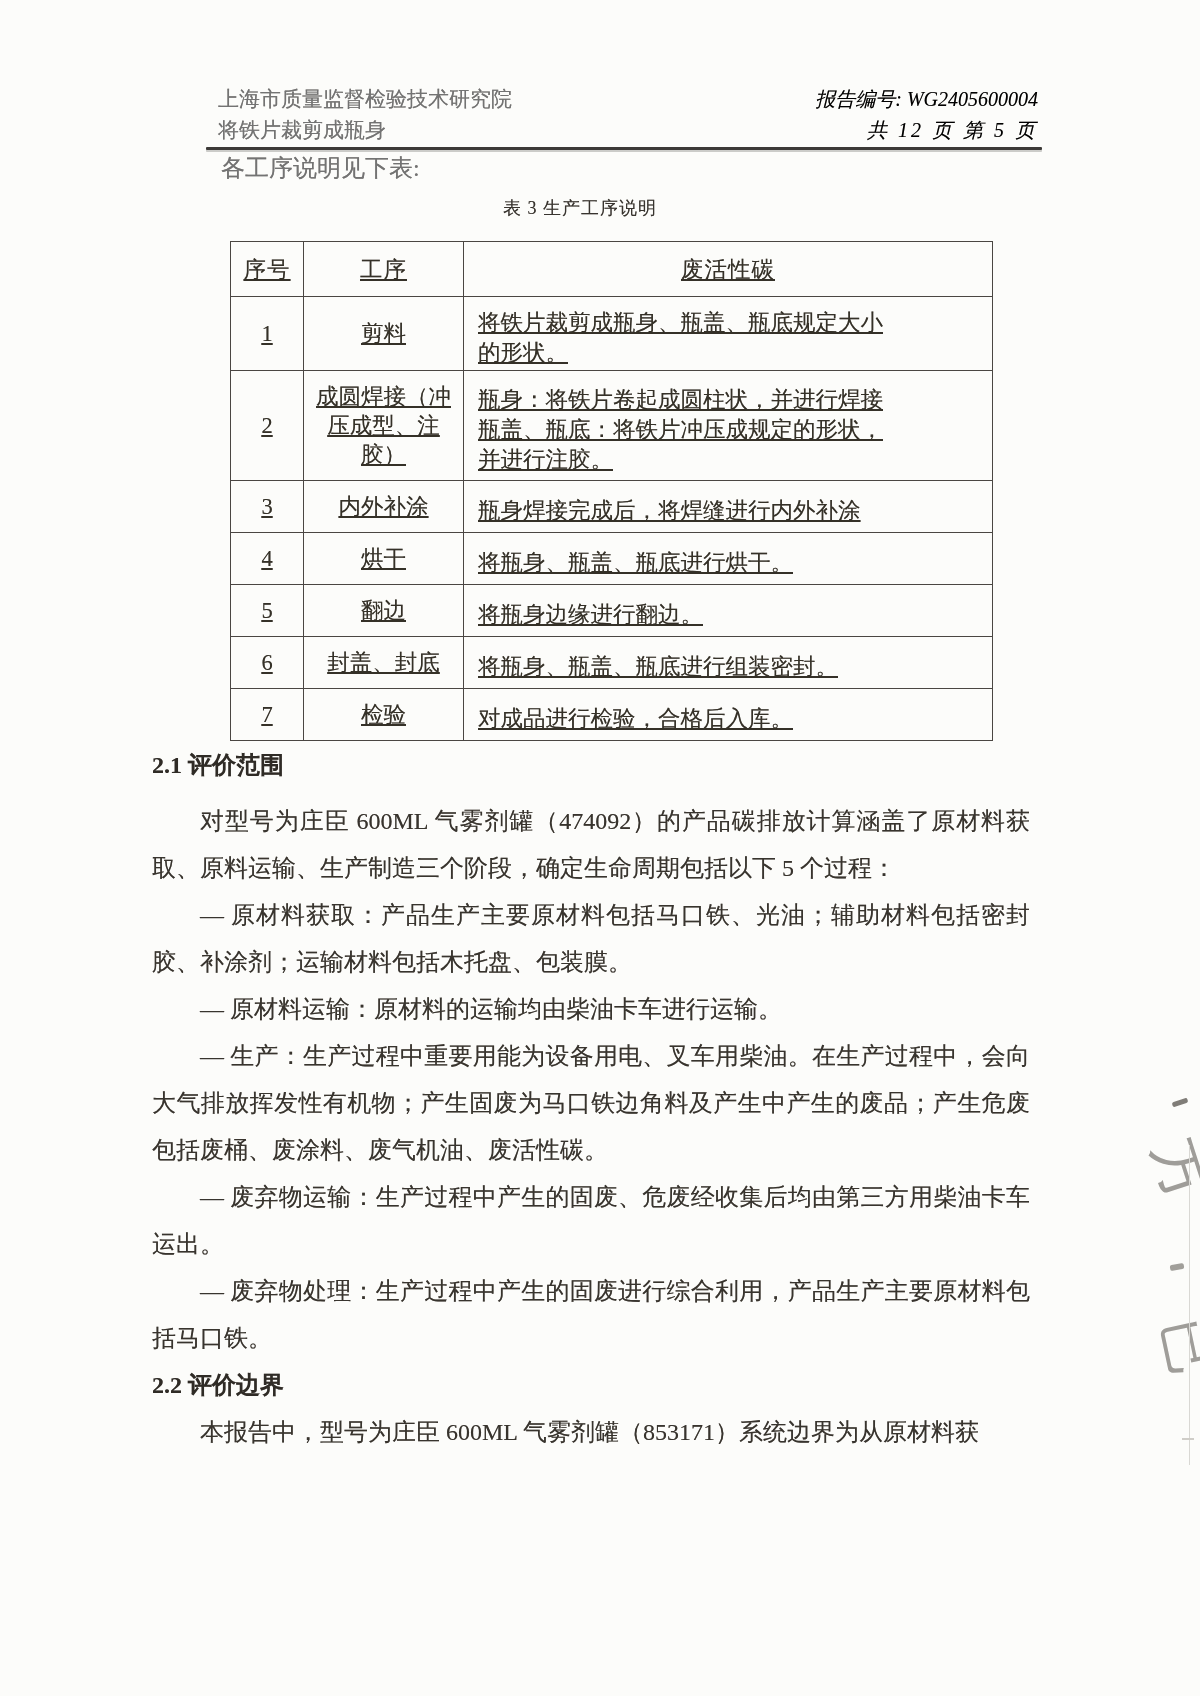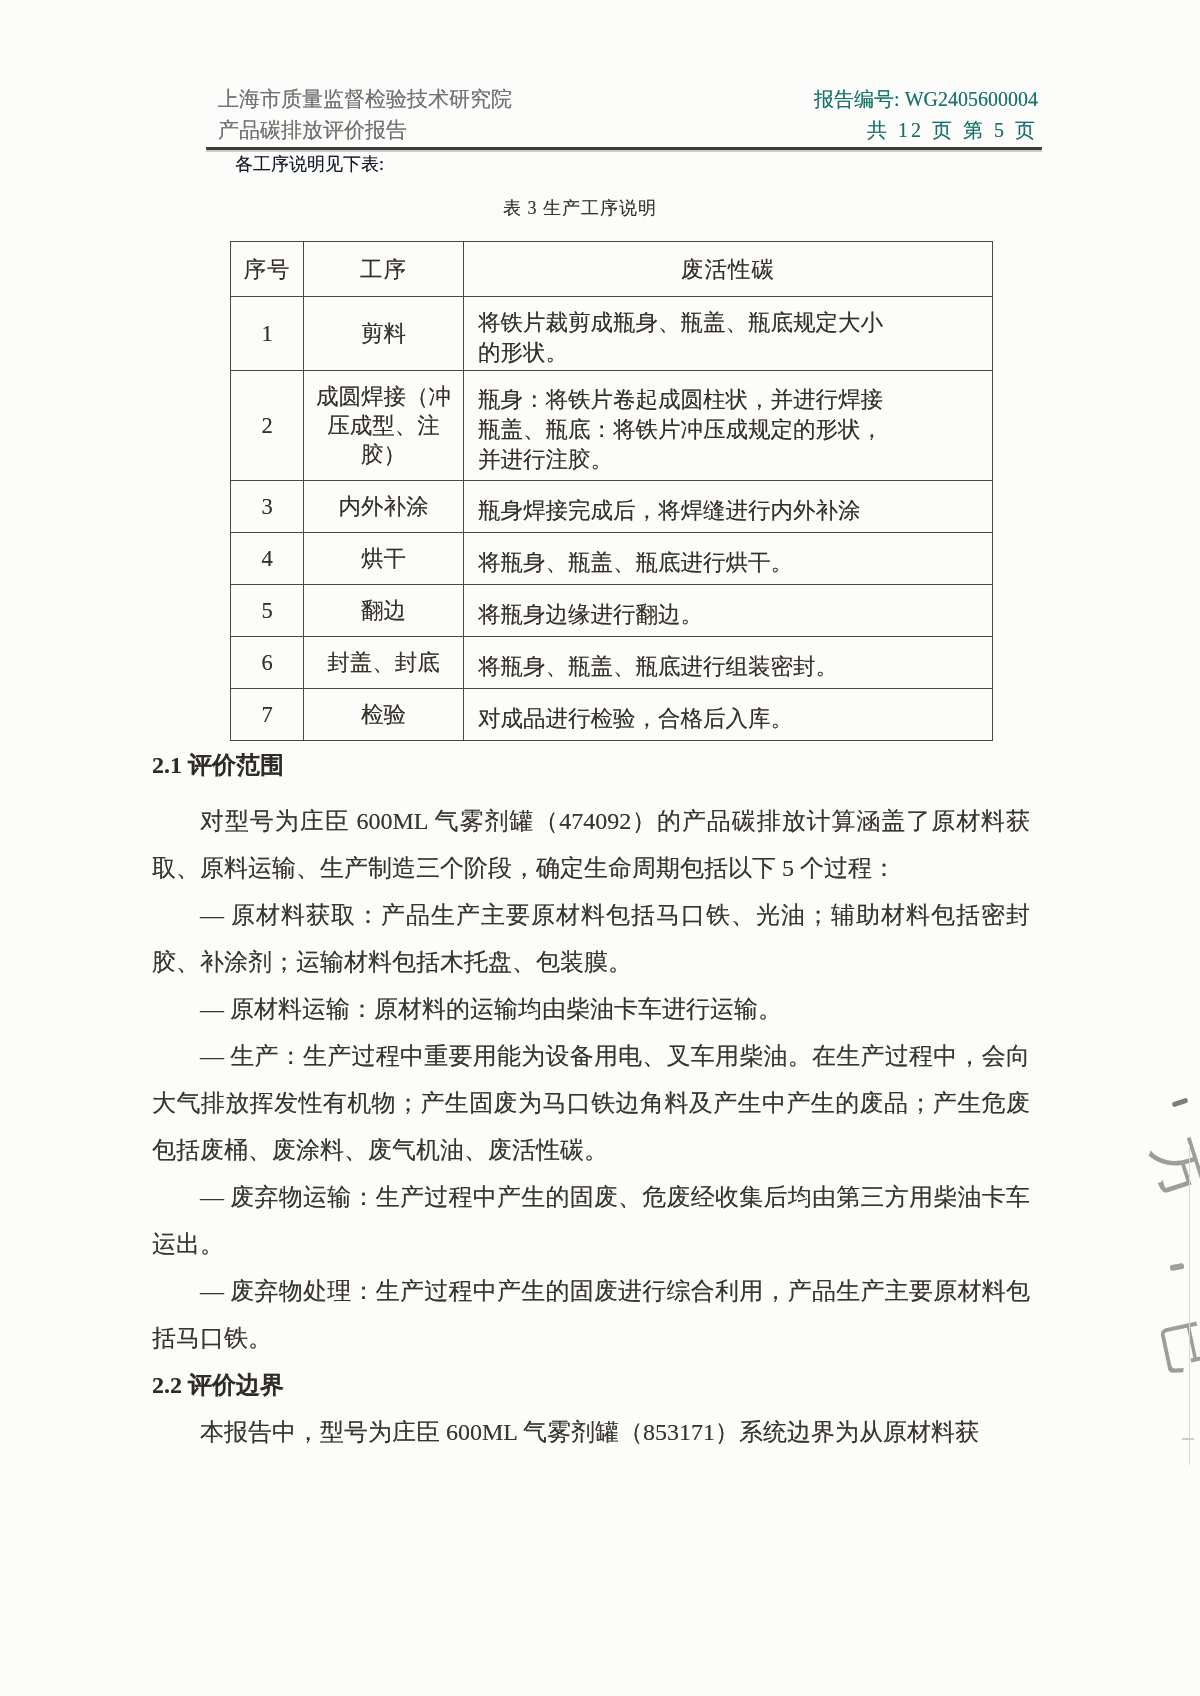--- a/index.html
+++ b/index.html
@@ -14,46 +14,47 @@
   }
   .scan-text{ text-shadow:0 0 .6px rgba(70,62,55,.55); }
 
   
   .hdr-left{
     position:absolute;left:218px;top:84px;
     font-size:21px;line-height:31px;color:#737373;
   }
   .hdr-right{
     position:absolute;right:162px;top:84px;
-    text-align:right;font-size:20px;line-height:31px;color:#0f766e;
+    text-align:right;font-size:20px;line-height:31px;color:#000000;font-style:italic;
   }
   .hdr-right .pag{letter-spacing:3px;}
   .hdr-rule{
     position:absolute;left:206px;top:147px;width:836px;height:3px;
     background:#3c3a37;border-radius:1px;
     box-shadow:0 2px 0 rgba(60,58,55,.25);
   }
 
   
-  .intro{position:absolute;left:235px;top:152px;font-size:18px;color:#0f172a;}
+  .intro{position:absolute;left:221px;top:152px;font-size:24px;color:#737373;}
   .tbl-caption{
     position:absolute;left:230px;top:196px;width:700px;
     text-align:center;font-size:18px;color:#38342f;letter-spacing:1px;
   }
   table.proc{
     position:absolute;left:230px;top:241px;width:763px;
     border-collapse:collapse;table-layout:fixed;
     font-size:22.5px;color:#353128;
   }
   table.proc col.c1{width:73px;}
   table.proc col.c2{width:160px;}
   table.proc th,table.proc td{
     border:1.6px solid #4a4642;
     font-weight:normal;
     vertical-align:middle;
+    text-decoration:underline;
   }
   table.proc th{height:52px;text-align:center;letter-spacing:1px;}
   td.cell-center{text-align:center;padding:11px 4px;line-height:29px;}
   td.cell-desc{
     text-align:left;padding:11px 10px 2px 14px;line-height:30px;
     white-space:pre-line;text-align:justify;
   }
 
   
   .body-flow{
@@ -87,21 +88,21 @@
   .crease{position:absolute;right:10px;top:1145px;width:1.5px;height:320px;background:#d9d8d4;}
   .crease-tick{position:absolute;right:6px;top:1438px;width:12px;height:2px;background:#cfcdc8;}
 </style>
 </head>
 <body>
 
 <div class="page">
 
   <div class="hdr-left scan-text">
     <div>上海市质量监督检验技术研究院</div>
-    <div>产品碳排放评价报告</div>
+    <div>将铁片裁剪成瓶身</div>
   </div>
   <div class="hdr-right scan-text">
     <div>报告编号: WG2405600004</div>
     <div class="pag">共 12 页 第 5 页</div>
   </div>
   <div class="hdr-rule"></div>
 
   <div class="intro scan-text">各工序说明见下表:</div>
 
   <div class="tbl-caption scan-text">表 3 生产工序说明</div>

